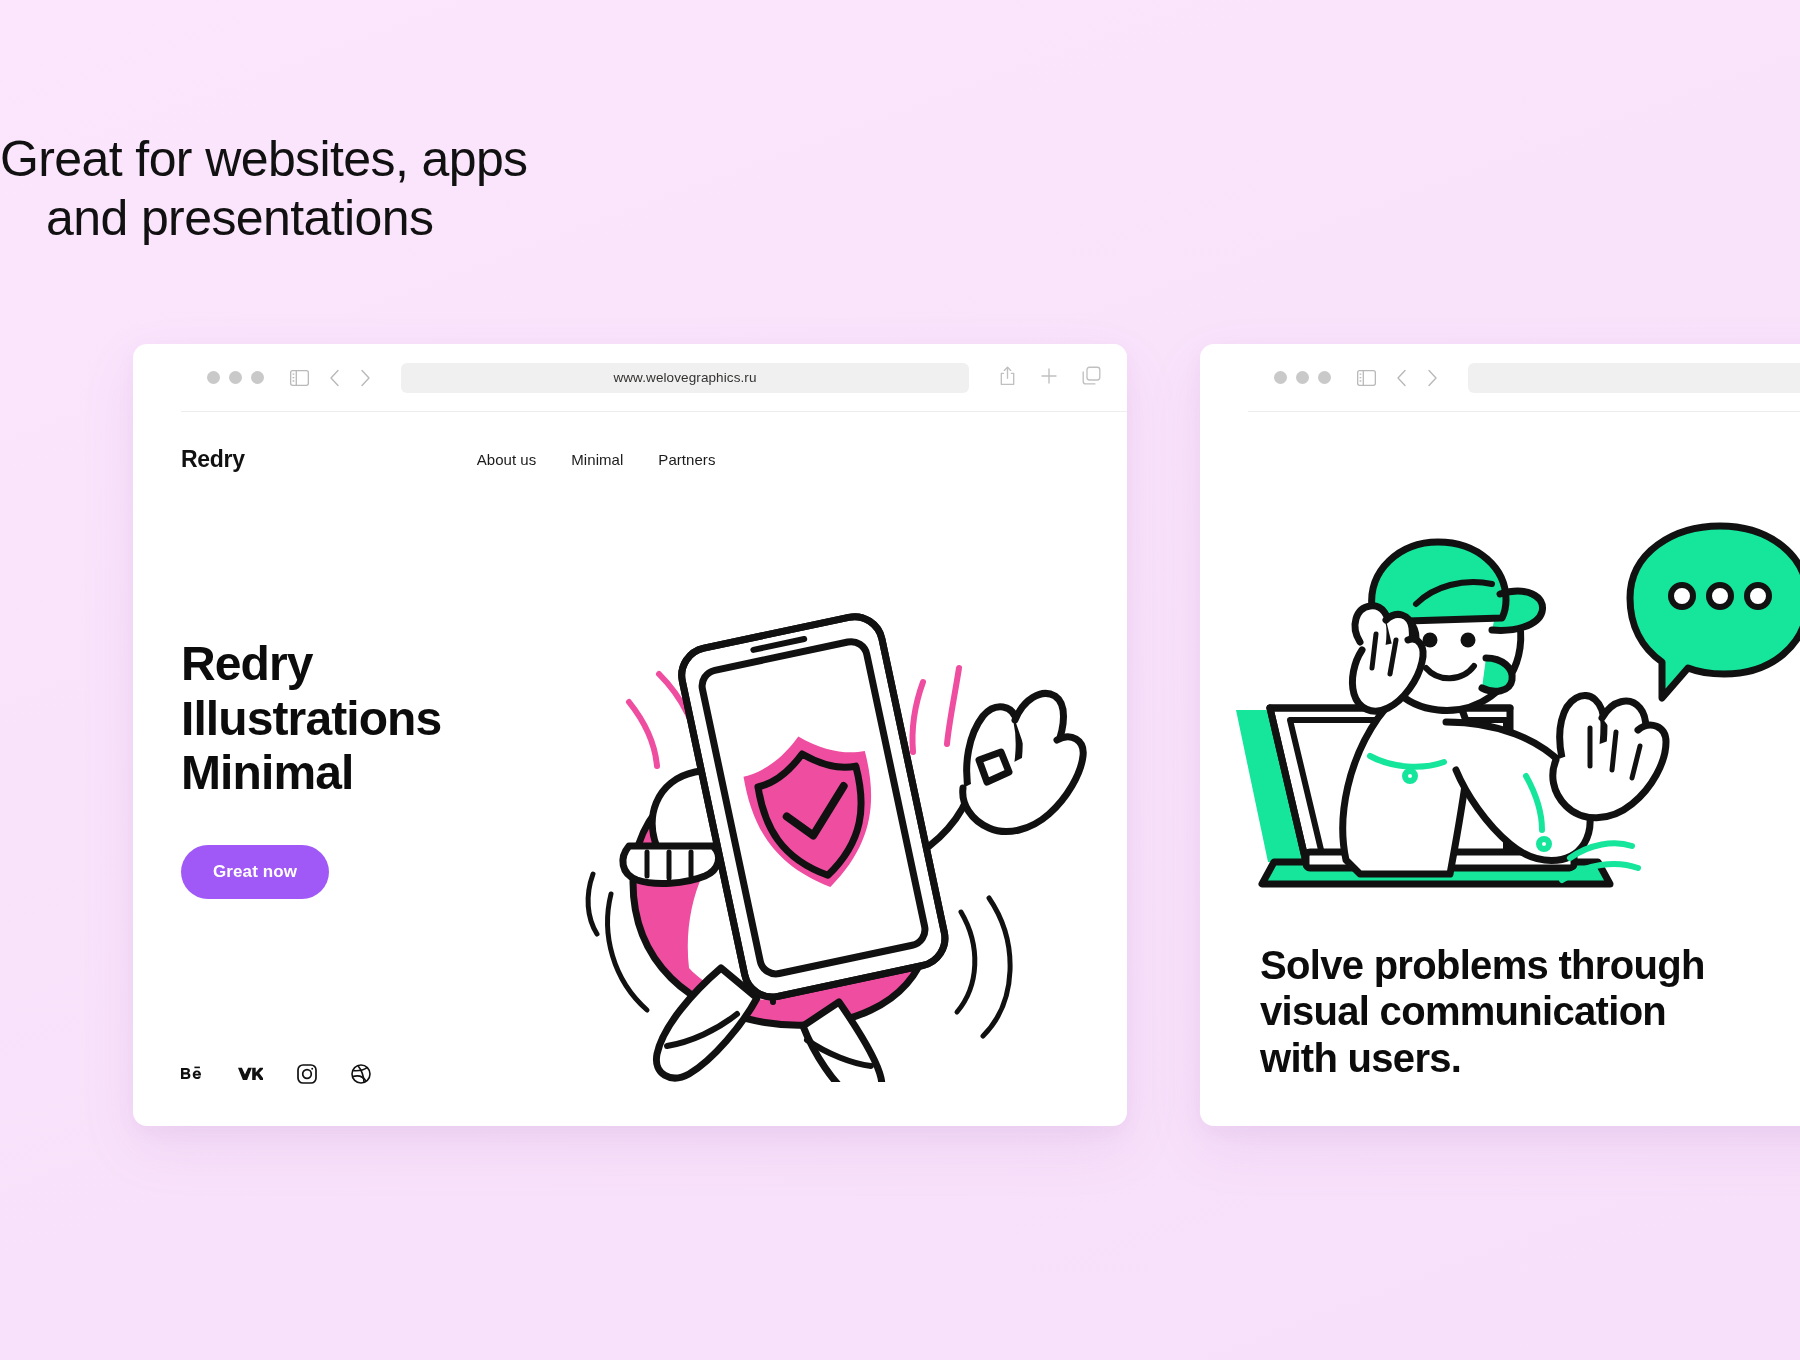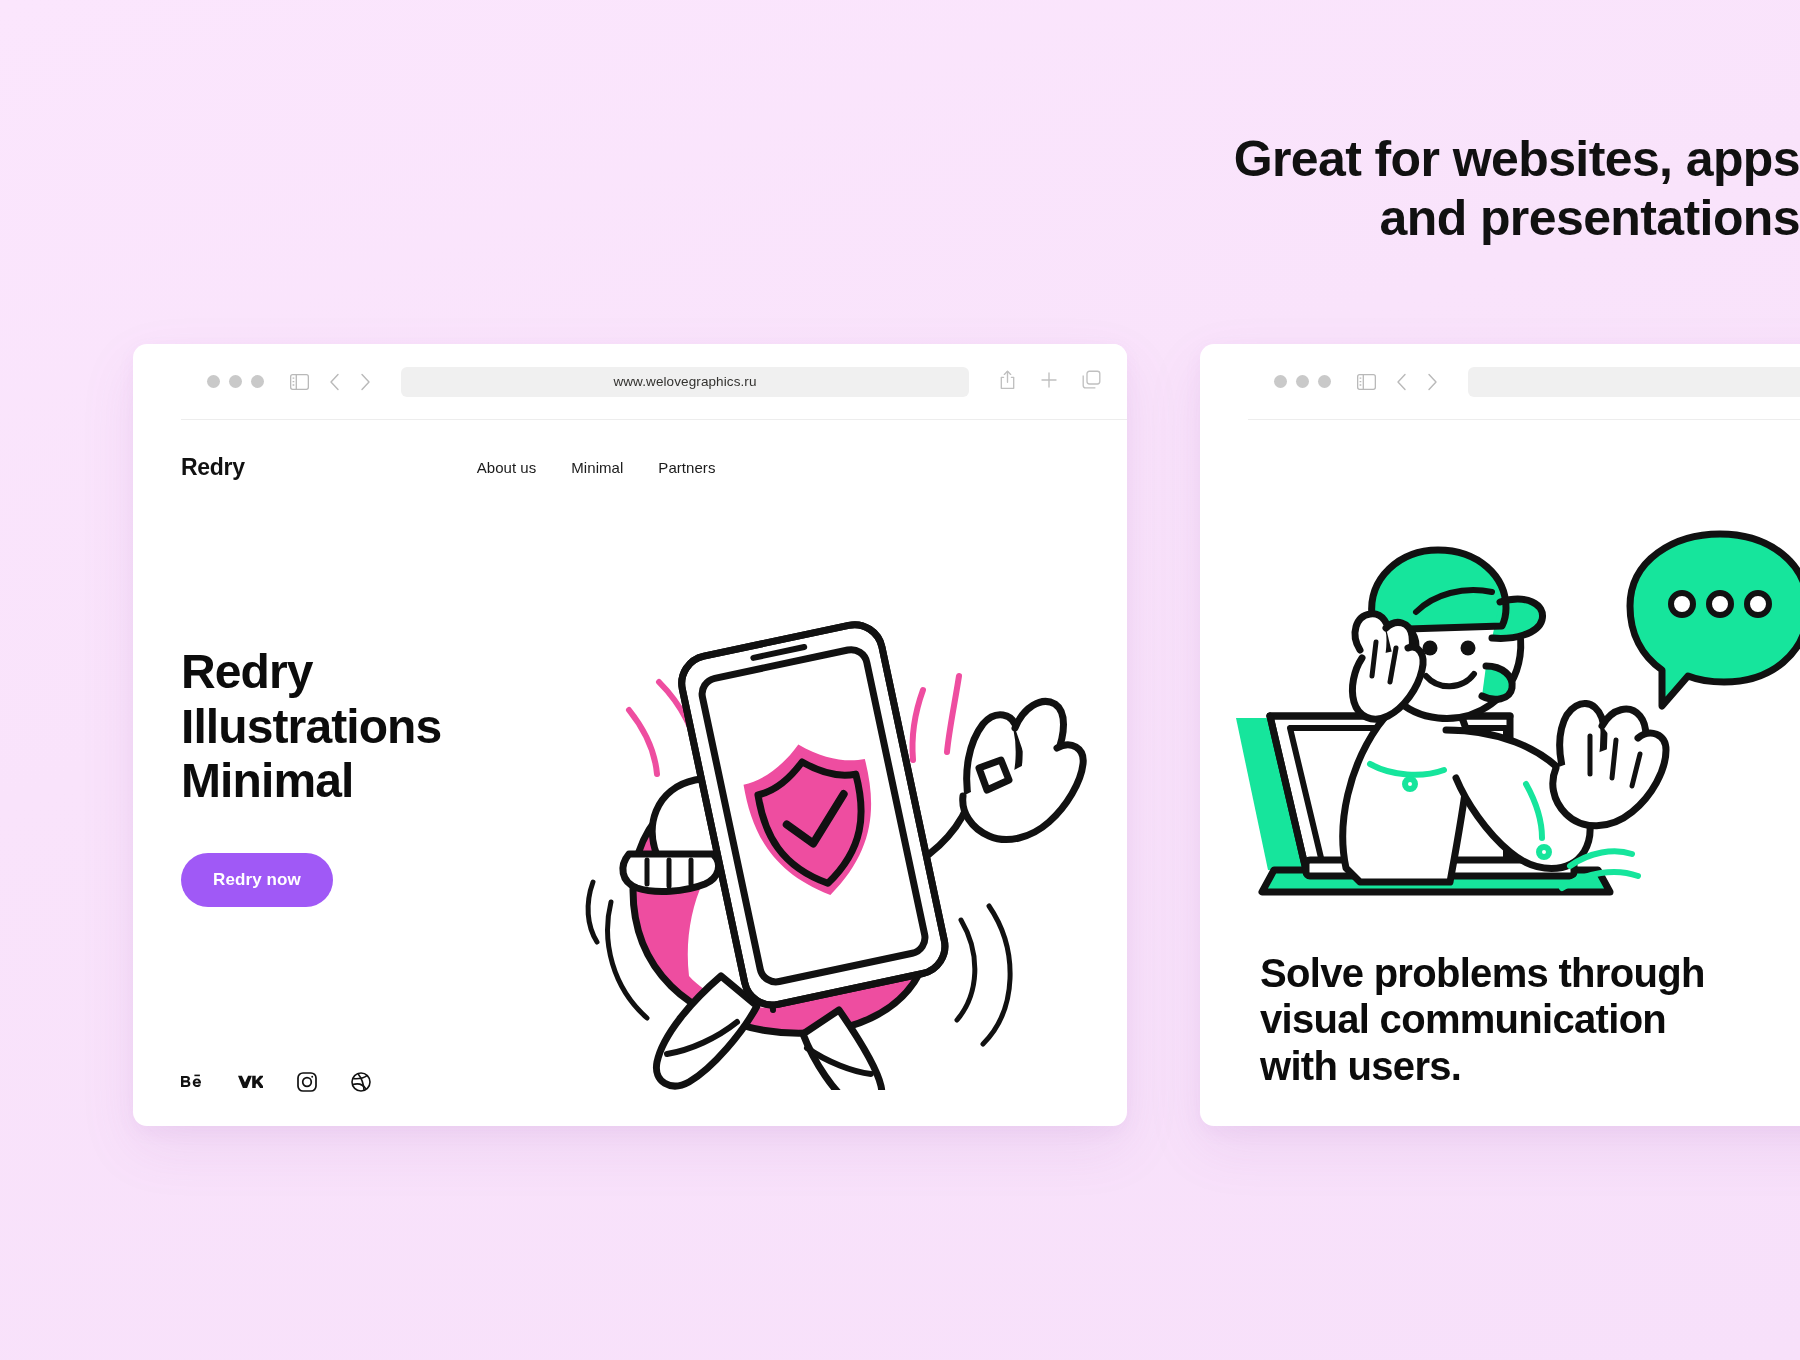--- a/index.html
+++ b/index.html
@@ -16,24 +16,24 @@
     background: linear-gradient(160deg, #fbe6fd 0%, #f9e3fb 40%, #f7e0fa 100%);
     position: relative;
   }
 
   
   .headline {
     position: absolute;
     top: 130px;
     left: 0;
     width: 1800px;
-    text-align: right;
+    text-align: left;
     color: #111111;
     font-size: 50px;
-    font-weight: bold;
+    font-weight: normal;
     line-height: 1.18;
     letter-spacing: -0.6px;
   }
   .headline .l2 { display: block; padding-left: 46px; }
 
   
   .browser {
     position: absolute;
     background: #ffffff;
     border-radius: 14px;
@@ -48,21 +48,21 @@
     height: 782px;
   }
   .browser-right {
     left: 1200px;
     top: 344px;
     width: 760px;            
     height: 782px;
   }
 
   .chrome {
-    height: 76px;
+    height: 68px;
     background: #ffffff;
     border-bottom: 1px solid #ededed;
     display: flex;
     align-items: center;
     padding: 0 26px;
     gap: 0;
     margin-left: 48px;
   }
 
   .traffic { display: flex; gap: 9px; align-items: center; }
@@ -283,21 +283,21 @@
         <a class="nav-link" href="#">Partners</a>
       </div>
     </div>
 
     <div class="hero">
       <div class="hero-title">
         <span class="hl">Redry</span>
         <span class="hl">Illustrations</span>
         <span class="hl">Minimal</span>
       </div>
-      <button class="cta">Redry now</button>
+      <button class="cta">Great now</button>
     </div>
 
     <div class="illustration-left">
       <svg viewBox="0 0 520 470" width="520" height="470" fill="none" stroke="#111111" stroke-width="7" stroke-linecap="round" stroke-linejoin="round">
 
         <g stroke="#ee4da0" stroke-width="6">
           <path d="M58 90 C 74 110, 84 132, 86 154"></path>
           <path d="M88 62 C 112 86, 126 116, 130 148"></path>
         </g>
 

